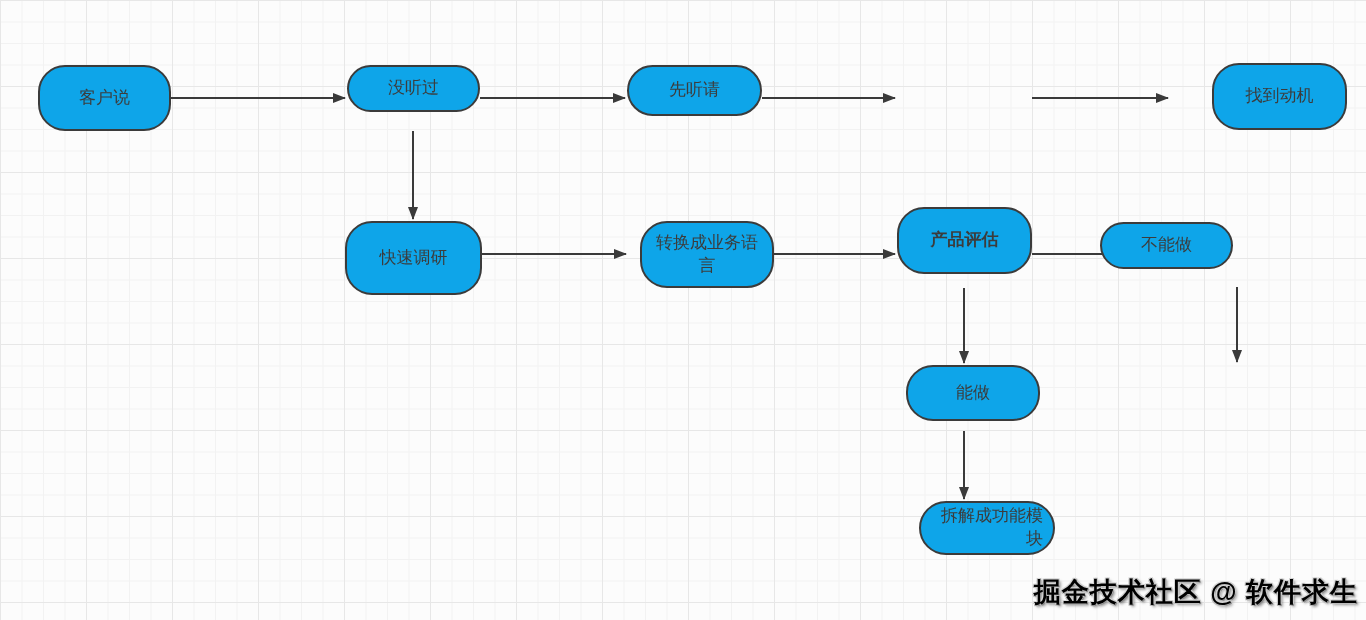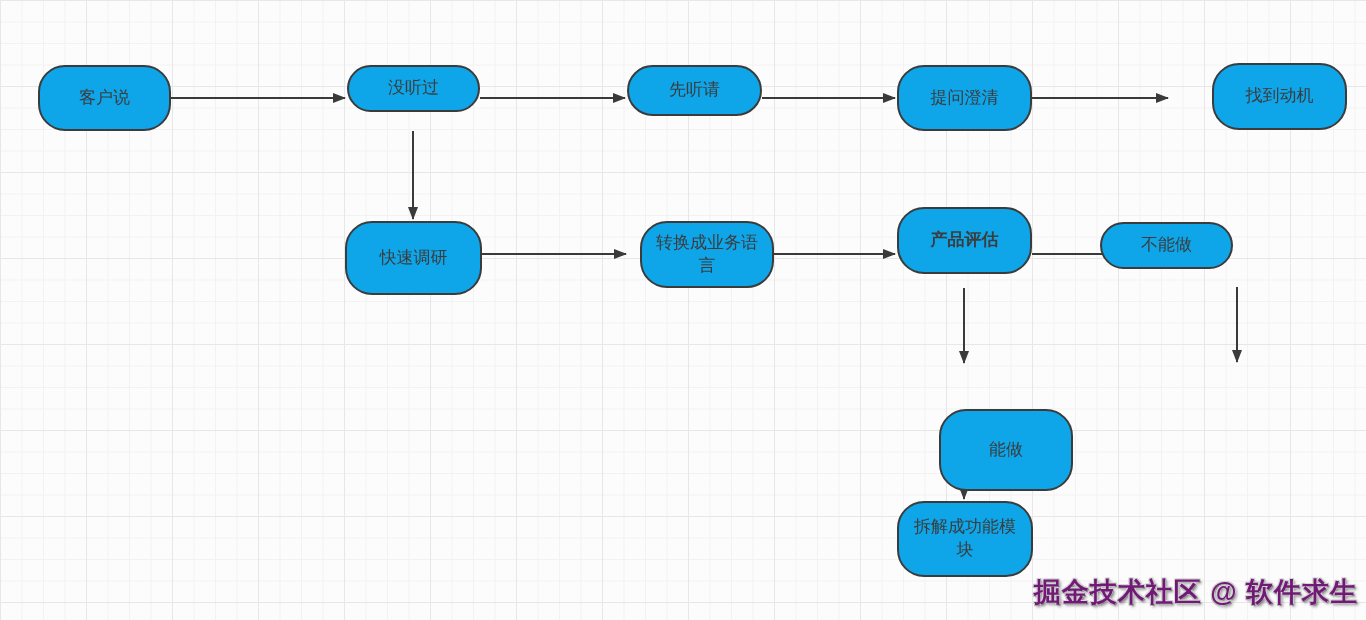--- a/index.html
+++ b/index.html
@@ -33,21 +33,21 @@
     padding: 16px 10px;
     word-break: break-all;
   }
   .watermark {
     position: absolute;
     right: 8px;
     bottom: 10px;
     font-size: 27px;
     font-weight: bold;
     letter-spacing: 1px;
-    color: #701a75;
+    color: #000000;
     text-shadow:
       -1px -1px 0 #d6d6d6,
        1px -1px 0 #cccccc,
       -1px  1px 0 #bdbdbd,
        1px  1px 0 #8d8d8d,
        2px  2px 3px rgba(70,70,70,0.6);
     white-space: nowrap;
   }
 </style>
 </head>
@@ -72,26 +72,25 @@
       <line x1="1032" y1="254" x2="1168" y2="254" marker-end="url(#arrow)"></line>
       <line x1="964" y1="288" x2="964" y2="363" marker-end="url(#arrow)"></line>
       <line x1="1237" y1="287" x2="1237" y2="362" marker-end="url(#arrow)"></line>
       <line x1="964" y1="431" x2="964" y2="499" marker-end="url(#arrow)"></line>
     </g>
   </svg>
 
   <div class="node" style="left:38px;  top:65px;  width:133px; height:66px;">客户说</div>
   <div class="node" style="left:347px; top:65px;  width:133px; height:47px;">没听过</div>
   <div class="node" style="left:627px; top:65px;  width:135px; height:51px;">先听请</div>
-  <div class="node" style="left:897px; top:65px;  width:135px; height:66px;">提问澄清</div>
   <div class="node" style="left:1212px;top:63px;  width:135px; height:67px;">找到动机</div>
 
   <div class="node" style="left:345px; top:221px; width:137px; height:74px;">快速调研</div>
   <div class="node" style="left:640px; top:221px; width:134px; height:67px;">转换成业务语言</div>
   <div class="node" style="left:897px; top:207px; width:135px; height:67px;font-weight:bold;">产品评估</div>
   <div class="node" style="left:1100px;top:222px; width:133px; height:47px;">不能做</div>
 
-  <div class="node" style="left:939px; top:365px; width:134px; height:82px;margin-top:44px;">能做</div>
+  <div class="node" style="left:906px; top:365px; width:134px; height:56px;">能做</div>
 
-  <div class="node" style="left:897px; top:501px; width:136px; height:76px;">拆解成功能模块</div>
+  <div class="node" style="left:919px; top:501px; width:136px; height:54px;text-align:right;">拆解成功能模块</div>
 
   <div class="watermark">掘金技术社区 @ 软件求生</div>
 </div>
 
 </body></html>

